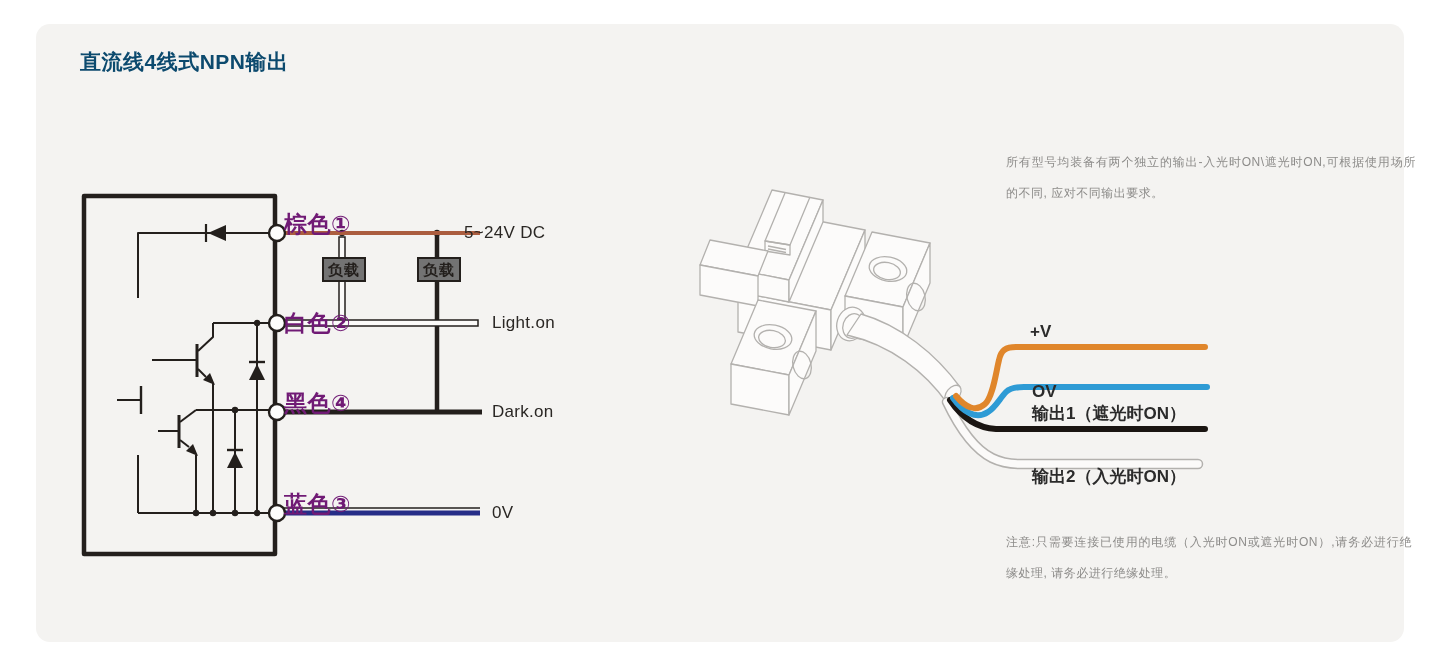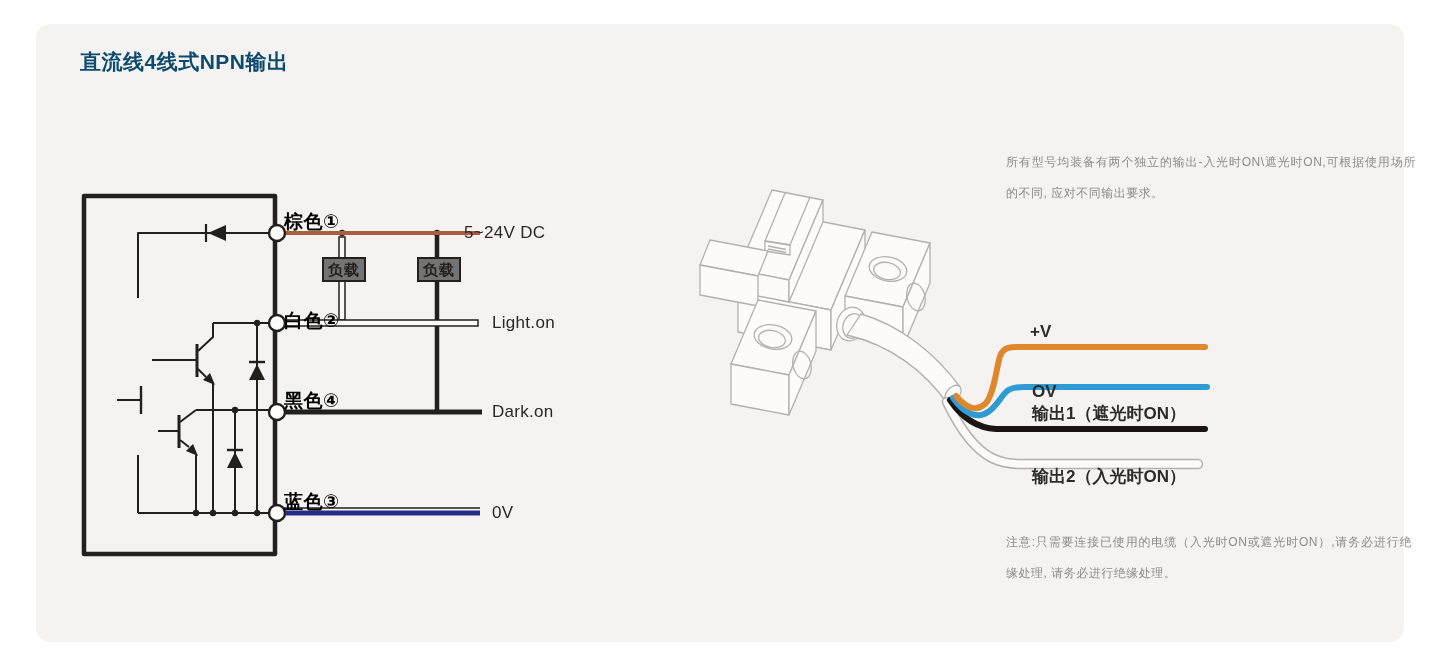--- a/index.html
+++ b/index.html
@@ -11,21 +11,21 @@
   .card{
     position:absolute;left:36px;top:24px;width:1368px;height:618px;
     background:#f4f3f1;border-radius:14px;
   }
   .abs{position:absolute;white-space:nowrap;}
   .page-title{
     left:80px;top:42px;font-size:21px;font-weight:700;color:#0c4a6e;letter-spacing:.5px;z-index:4;margin-top:6px;
   }
   svg.diagram{position:absolute;left:0;top:0;z-index:2;}
   
-  .lbl-term{font-size:19px;font-weight:700;color:#000000;z-index:3;letter-spacing:.5px;}
+  .lbl-term{font-size:23px;font-weight:700;color:#701a75;z-index:3;letter-spacing:.5px;}
   .t0{left:284px;top:209px;} .t1{left:284px;top:308px;}
   .t2{left:284px;top:388px;} .t3{left:284px;top:489px;}
   
   .lbl-wire{font-size:17px;font-weight:500;color:#2a2724;z-index:3;letter-spacing:.3px;}
   .w0{left:464px;top:223px;} .w1{left:492px;top:313px;}
   .w2{left:492px;top:402px;} .w3{left:492px;top:503px;}
   
   .load-box{
     width:40px;height:21px;border:2.5px solid #231f1c;background:#737373;
     font-size:15px;font-weight:700;color:#231f1c;text-align:center;line-height:21px;

